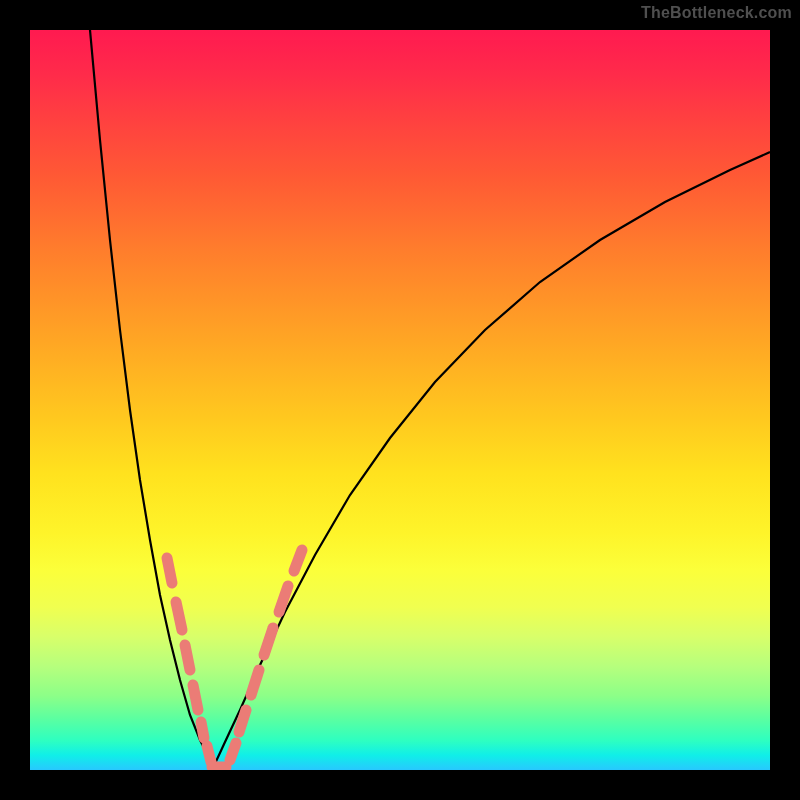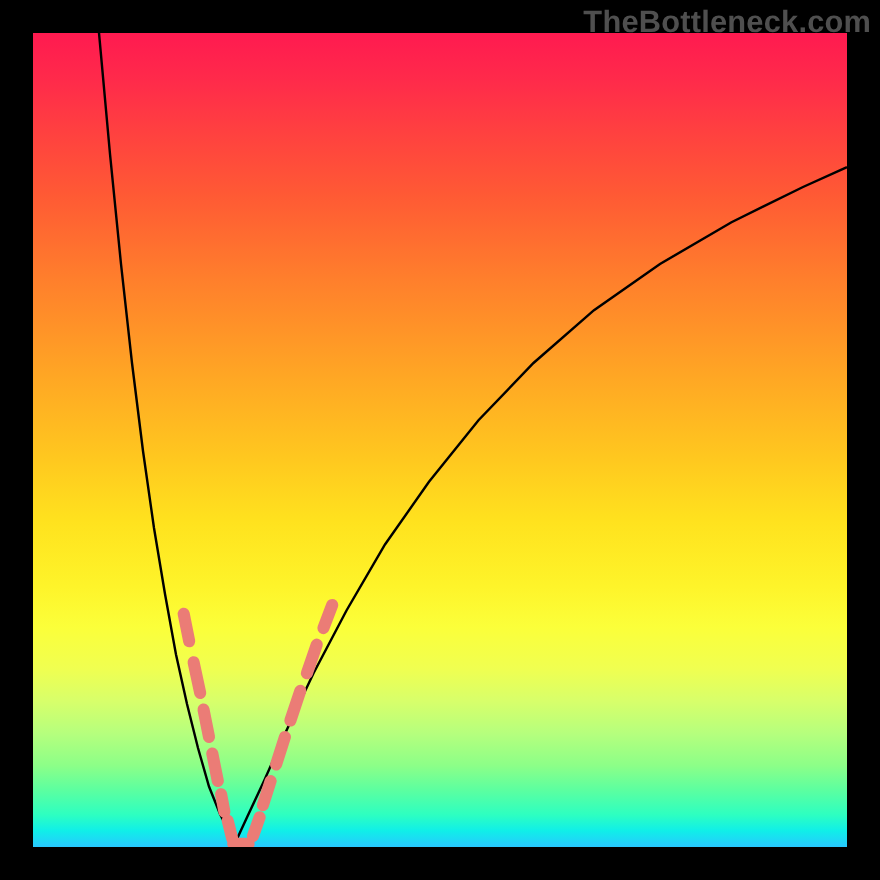--- a/index.html
+++ b/index.html
@@ -52,21 +52,21 @@
       #2effc0 96%,
       #10efe8 98%,
       #28c8ff 100%
     );
   }
   .watermark {
     position: absolute;
     top: 4px;
     right: 8px;
     color: #4f4f4f;
-    font-size: 28px;
+    font-size: 16px;
     font-weight: 600;
     letter-spacing: 0.2px;
     user-select: none;
   }
   svg.curve {
     position: absolute;
     top: 0; left: 0;
     width: 100%;
     height: 100%;
   }

